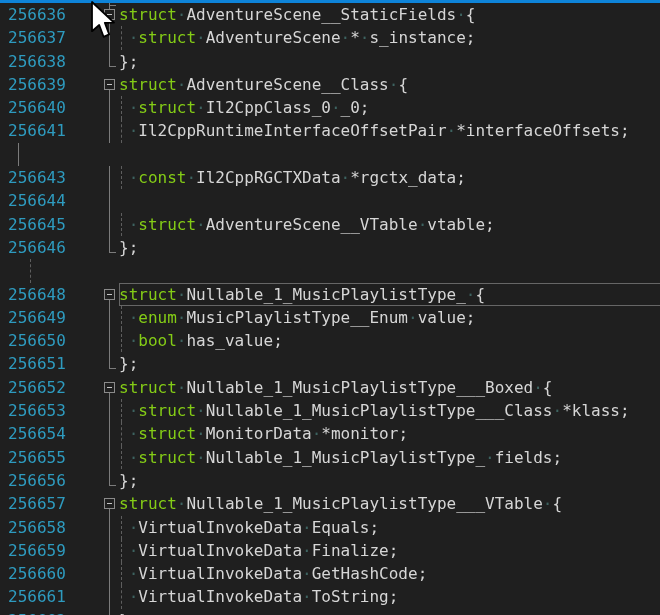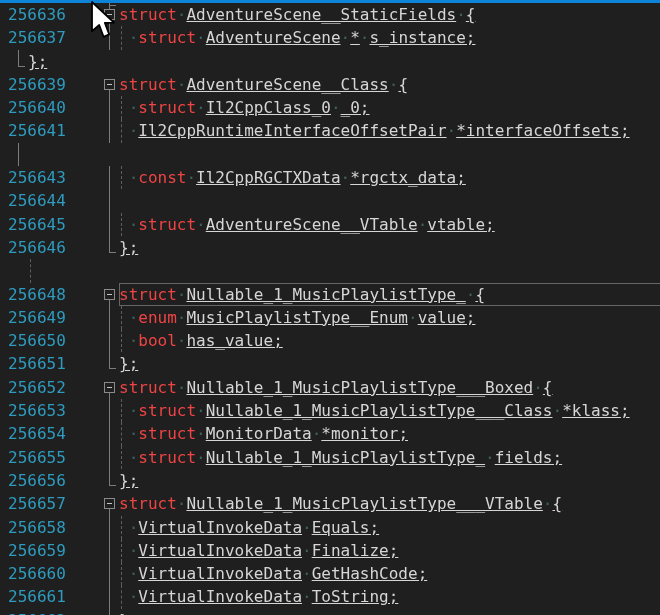--- a/index.html
+++ b/index.html
@@ -25,22 +25,22 @@
   .vl.below{top:17px;bottom:0;}
   .vl.above{top:0;height:6px;}
   .vl.endv{top:0;height:16px;}
   .htick{position:absolute;left:13px;width:7px;height:1px;background:#7b7b7b;}
   .htick.top{top:2px;}
   .htick.end{top:16px;}
   .fbox{position:absolute;left:8px;top:6px;width:9px;height:9px;border:1px solid #8a8a8a;background:#1f1f1f;z-index:2;}
   .fbox::after{content:'';position:absolute;left:2px;top:4px;width:5px;height:1px;background:#c4c4c4;}
   
   .guide{position:absolute;left:2px;top:0;bottom:0;border-left:1px dashed #5e5e5e;}
-  .k{color:#ef4444;}
-  .i{color:#d6d6d6;text-decoration:underline;}
+  .k{color:#84cc16;}
+  .i{color:#d6d6d6;}
   .w{color:#3d6360;}
   #mouse-cursor{position:absolute;left:90px;top:0;z-index:10;pointer-events:none;}
 </style>
 </head>
 <body>
 
 <div id="accent-bar"></div>
 
 <div id="editor">
   <div id="code-area">
@@ -55,20 +55,21 @@
         <div class="code"><span class="k">struct</span><span class="w">·</span><span class="i">AdventureScene__StaticFields</span><span class="w">·</span><span class="i">{</span></div>
       </div>
       <div class="row">
         <div class="num">256637</div>
         <div class="fold">
           <span class="vl full"></span>
         </div>
         <div class="code"><span class="guide"></span><span class="w"> ·</span><span class="k">struct</span><span class="w">·</span><span class="i">AdventureScene</span><span class="w">·</span><span class="i">*</span><span class="w">·</span><span class="i">s_instance;</span></div>
       </div>
       <div class="row">
+        <div class="num">256638</div>
         <div class="fold">
           <span class="vl endv"></span>
           <span class="htick end"></span>
         </div>
         <div class="code"><span class="i">};</span></div>
       </div>
       <div class="row">
         <div class="num">256639</div>
         <div class="fold">
           <span class="fbox"></span>

